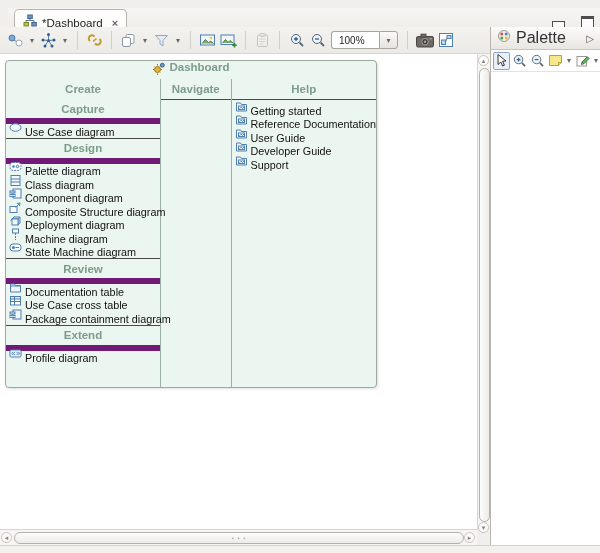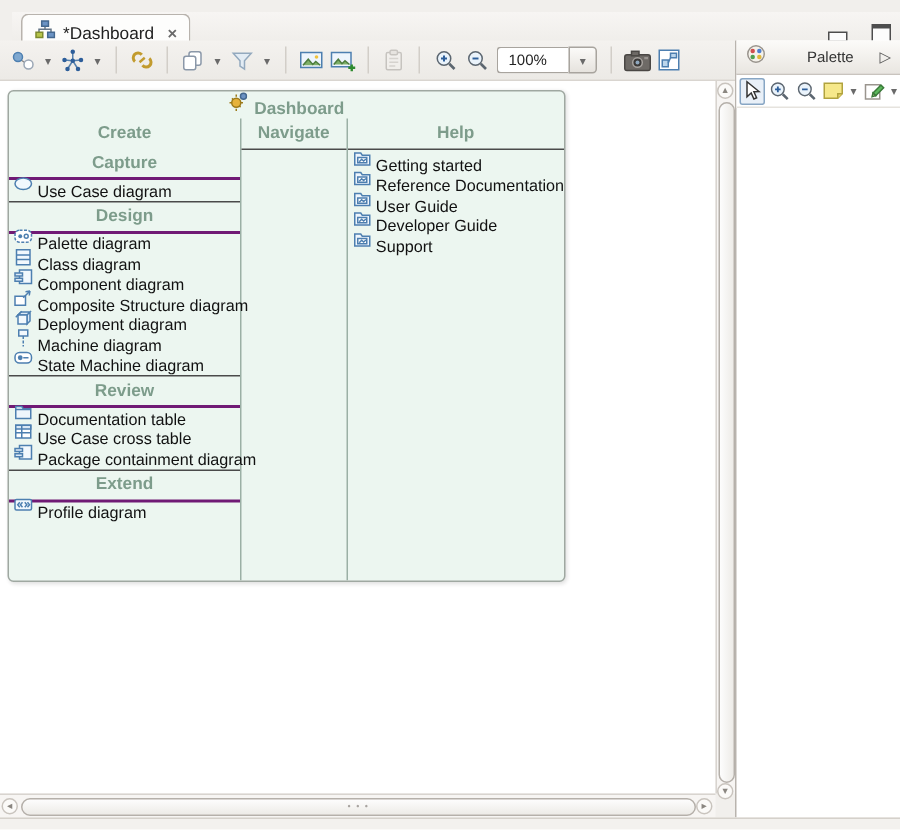--- a/index.html
+++ b/index.html
@@ -22,47 +22,47 @@
   .tsep{width:1px;height:18px;background:#d2cec8;margin:0 5px;}
   .combo{display:flex;align-items:center;margin:0 2px;}
   .combo-field{width:40px;height:16px;background:#fff;border:1px solid #a8a49e;border-right:none;border-radius:3px 0 0 3px;font-size:10px;display:flex;align-items:center;padding-left:7px;color:#222;}
   .combo-btn{width:19px;height:18px;box-sizing:border-box;border:1px solid #a8a49e;border-radius:0 3px 3px 0;background:linear-gradient(#fbfaf8,#e6e3de);display:flex;align-items:center;justify-content:center;cursor:pointer;}
 
   
   .editor{position:absolute;left:0;top:54px;width:477px;height:475px;background:#fff;}
 
   
   .dashpanel{position:absolute;left:5px;top:6px;width:372px;height:328px;box-sizing:border-box;background:#ecf6f0;border:1px solid #9fa8a1;border-radius:4px;box-shadow:1px 1px 3px rgba(0,0,0,.13);overflow:hidden;}
-  .dash-title{height:18px;display:flex;align-items:flex-end;justify-content:center;gap:4px;}
+  .dash-title{height:18px;display:flex;align-items:flex-start;justify-content:center;gap:4px;}
   .gtxt{font-size:11.5px;font-weight:bold;color:#7d9c8b;}
   .dash-cols{display:flex;height:308px;}
   .col{box-sizing:border-box;}
   .col-create{width:155px;border-right:1px solid #9bb0a5;}
   .col-navigate{width:83px;border-right:1px solid #9bb0a5;}
   .col-help{flex:1;}
   .colheader{height:20px;display:flex;align-items:center;justify-content:center;}
   .lined{border-bottom:1px solid #4a4a4a;}
-  .subheader{height:19px;display:flex;align-items:center;justify-content:center;border-bottom:2px solid #701a75;}
+  .subheader{height:19px;display:flex;align-items:center;justify-content:center;border-bottom:6px solid #701a75;}
   .topline{border-top:1px solid #4a4a4a;}
   .item{height:13.5px;display:flex;align-items:flex-end;padding-left:3px;gap:3px;cursor:pointer;}
   .item .lbl{font-size:10.8px;color:#111;white-space:nowrap;}
   .item svg{flex:none;}
 
   
   .vscroll{position:absolute;left:477px;top:54px;width:13px;height:475px;box-sizing:border-box;background:#f7f5f3;border-left:1px solid #d8d4cf;}
   .hscroll{position:absolute;left:0;top:529px;width:477px;height:16px;box-sizing:border-box;background:#f7f5f3;border-top:1px solid #d8d4cf;}
   .sbtn{position:absolute;width:11px;height:11px;box-sizing:border-box;border:1px solid #c9c4be;border-radius:6px;background:#fbfaf8;color:#8a8680;font-size:7px;line-height:9px;text-align:center;cursor:pointer;}
   .vthumb{position:absolute;left:1px;top:14px;width:9px;height:452px;background:linear-gradient(90deg,#fdfdfd,#edebe7);border:1px solid #b5b0aa;border-radius:6px;cursor:grab;}
   .hthumb{position:absolute;left:14px;top:2px;width:448px;height:10px;background:linear-gradient(#fdfdfd,#edebe7);border:1px solid #b5b0aa;border-radius:6px;cursor:grab;display:flex;align-items:center;justify-content:center;}
   .grip{font-size:6px;color:#a8a4a0;letter-spacing:1px;line-height:6px;}
 
   
   .palette{position:absolute;left:490px;top:27px;width:110px;height:518px;box-sizing:border-box;background:#fff;border-left:1px solid #b9b4ae;}
   .pal-header{height:23px;box-sizing:border-box;background:linear-gradient(#fcfbf9,#e9e6e1);border-bottom:1px solid #c9c4be;display:flex;align-items:center;padding:0 6px;gap:5px;cursor:pointer;}
-  .pal-title{font-size:10px;color:#333;flex:1;margin-left:22px;}
+  .pal-title{font-size:16px;color:#333;flex:1;}
   .pal-collapse{font-size:10px;color:#555;cursor:pointer;}
   .pal-tools{height:21px;display:flex;align-items:center;padding-left:2px;gap:1px;background:#fff;border-bottom:1px solid #e6e3de;}
   .ptool{height:18px;min-width:17px;display:flex;align-items:center;justify-content:center;cursor:pointer;}
   .ptool.selected{border:1px solid #88a6c4;background:#e9f0f8;border-radius:2px;box-sizing:border-box;}
 
   .bottom{position:absolute;left:0;top:545px;width:600px;height:8px;box-sizing:border-box;background:#f3f1ee;border-top:1px solid #d5d1cb;}
 </style>
 </head>
 <body>
 

